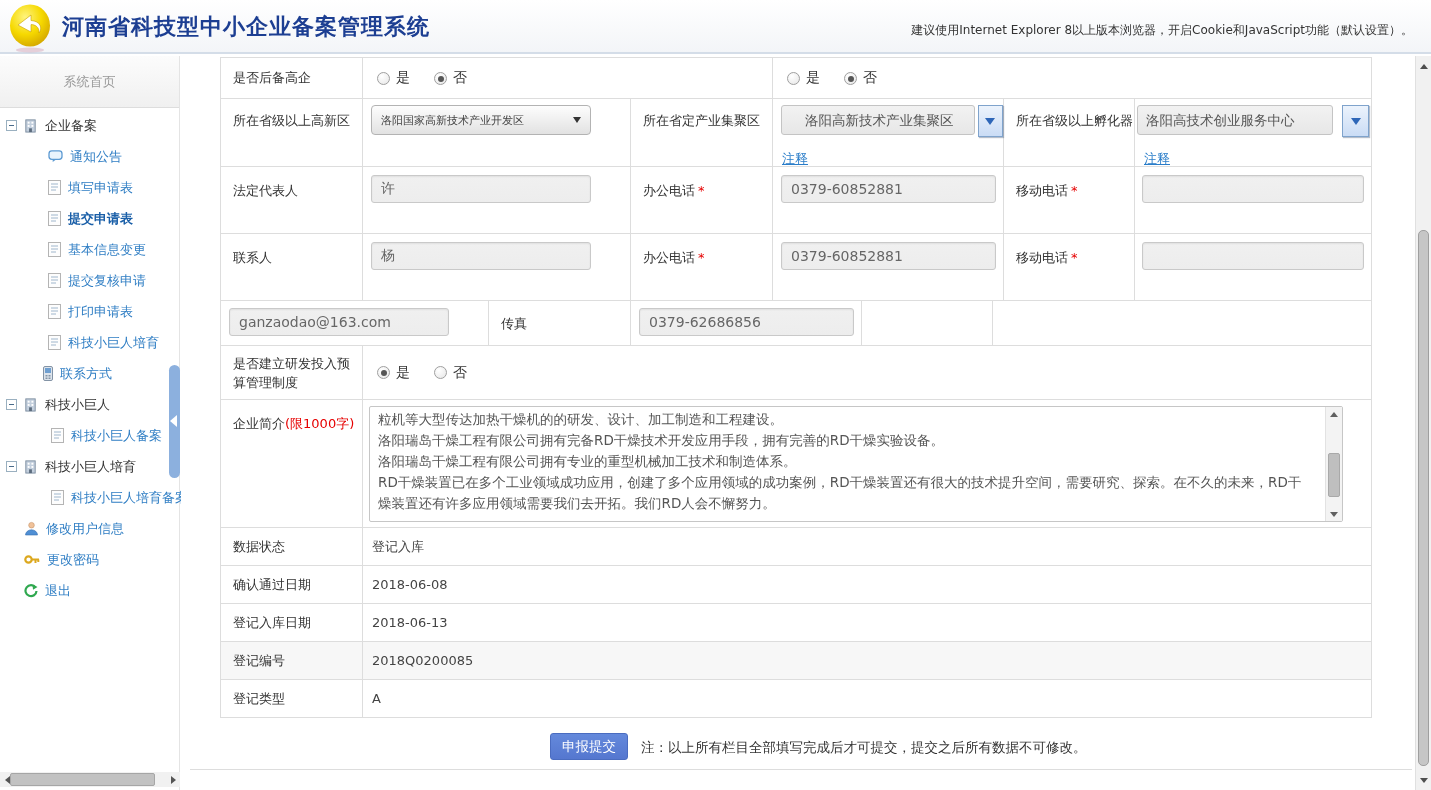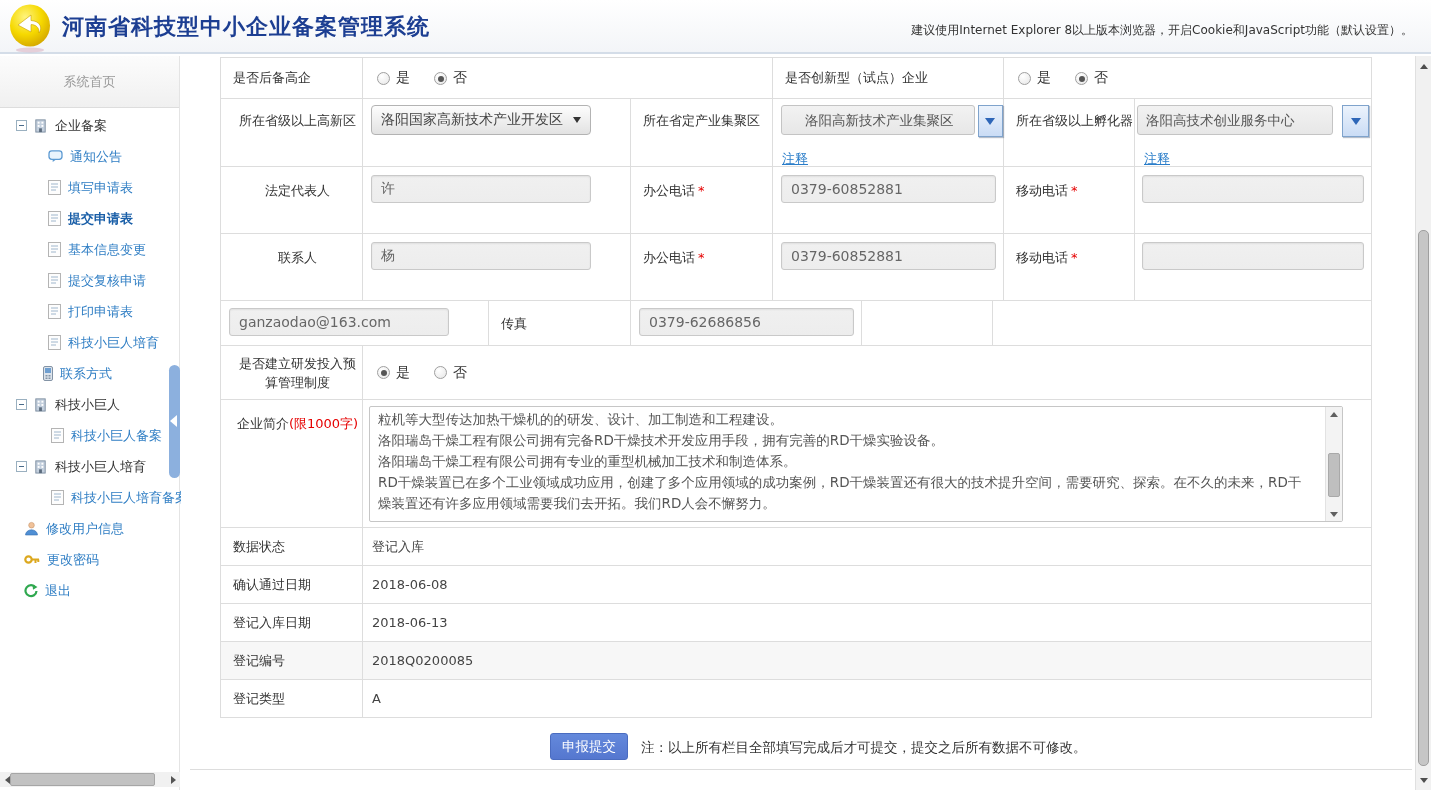--- a/index.html
+++ b/index.html
@@ -21,21 +21,21 @@
   .side-home { height:52px; line-height:52px; text-align:center; font-size:13px; color:#999;
                background:linear-gradient(#fcfcfc,#f0f0f0); border-bottom:1px solid #ddd; }
   .tree { margin-top:2px; }
   .titem { height:31px; display:flex; align-items:center; cursor:pointer; white-space:nowrap; }
   .minusbox { width:11px; height:11px; border:1px solid #9ab0c0; background:#fff; position:relative;
               flex:0 0 11px; }
   .minusbox::after { content:""; position:absolute; left:2px; top:4px; width:5px; height:1px; background:#4a6b8a; }
   .tlabel { font-size:13px; color:#2f7ec4; margin-left:7px; }
   .tlabel.dark { color:#333; }
   .tlabel.active { color:#1a5fa8; font-weight:bold; }
-  .ind-parent { padding-left:16px; }
+  .ind-parent { padding-left:6px; }
   .ind-child  { padding-left:42px;text-align:right; }
   .ind-child2 { padding-left:45px; }
   .ind-contact{ padding-left:37px; }
   .ind-util   { padding-left:18px; }
   .ticon { display:inline-flex; align-items:center; justify-content:center; margin-left:6px; }
 
   
   .handle { position:absolute; left:169px; top:309px; width:11px; height:113px;
             background:#8cb0de; border-radius:6px; }
   .handle .tri { position:absolute; left:1px; top:50px; width:0; height:0;
@@ -52,21 +52,21 @@
               background:#c2c2c2; border:1px solid #a6a6a6; border-radius:2px; }
 
   
   .main { position:absolute; left:181px; top:56px; width:1234px; height:734px; background:#fff; }
 
   .ftable { position:absolute; left:39px; top:1px; width:1152px; border:1px solid #ddd; background:#fff; }
   .frow { display:flex; align-items:stretch; }
   .frow + .frow { border-top:1px solid #ddd; }
   .cell { border-right:1px solid #ddd; position:relative; }
   .cell:last-child { border-right:none; }
-  .w1{width:142px;text-align:center;} .w2{width:268px;} .w3{width:142px;} .w4{width:231px;} .w5{width:131px;} .w6{width:236px;}
+  .w1{width:142px;} .w2{width:268px;} .w3{width:142px;} .w4{width:231px;} .w5{width:131px;} .w6{width:236px;}
   .w23{width:410px;} .w56{width:367px;} .wfull{width:1008px;}
   .vc { display:flex; align-items:center; }
   .lblcell { padding-left:12px; font-size:13px; color:#333; }
   .padtop { display:block; padding-top:13px; }
   .graybg { background:#f7f7f7; }
 
   .flabel { font-size:13px; color:#333; }
   .req { color:#e60000; font-size:13px; margin-left:3px; }
   .redtxt { color:#e60000; }
 
@@ -87,21 +87,21 @@
             box-shadow:inset 0 1px 2px rgba(0,0,0,0.07); outline:none; }
   .iw2 { margin:8px 0 0 8px; width:220px; }
   .iw4 { margin:8px 0 0 8px; width:215px; }
   .iw6 { margin:8px 0 0 7px; width:222px; }
   .iw5row { margin:7px 0 0 8px; }
 
   
   .selectbox { margin:6px 0 0 8px; width:220px; height:30px; border:1px solid #b3b3b3; border-radius:4px;
                background:linear-gradient(#fdfdfd,#e2e2e2); display:flex; align-items:center;
                justify-content:space-between; padding:0 9px; cursor:pointer; }
-  .selectbox .stext { font-size:14px; color:#444; }
+  .selectbox .stext { font-size:11px; color:#444; }
   .sel-arrow { width:0; height:0; border-left:4px solid transparent; border-right:4px solid transparent;
                border-top:6px solid #333; margin-left:6px; }
 
   
   .combo { display:flex; align-items:flex-start; margin:6px 0 0 8px; }
   .combo.c6 { margin-left:2px;gap:6px; }
   .combo-input { height:30px; border:1px solid #c4c4c4; border-radius:3px;
                  background:linear-gradient(#f2f2f2,#e7e7e7); color:#555; font-size:13.5px;
                  padding:0 8px; line-height:28px; white-space:nowrap; overflow:hidden; }
   .cw4 { width:204px;padding-left:23px; } .cwk { width:196px; }
@@ -392,23 +392,20 @@
       <div class="frow" style="height:40px">
         <div class="cell w1 vc lblcell">
             <span class="flabel">是否后备高企</span>
           </div>
         <div class="cell w23 vc" style="padding-left:14px">
           <span class="radio"></span>
             <span class="rlabel">是</span>
           <span class="radio checked"></span>
             <span class="rlabel">否</span>
         </div>
-        <div class="cell w4 vc lblcell">
-            <span class="flabel">是否创新型（试点）企业</span>
-          </div>
         <div class="cell w56 vc" style="padding-left:14px">
           <span class="radio"></span>
             <span class="rlabel">是</span>
           <span class="radio checked"></span>
             <span class="rlabel">否</span>
         </div>
       </div>
 
       <div class="frow" style="height:68px">
         <div class="cell w1 lblcell">

